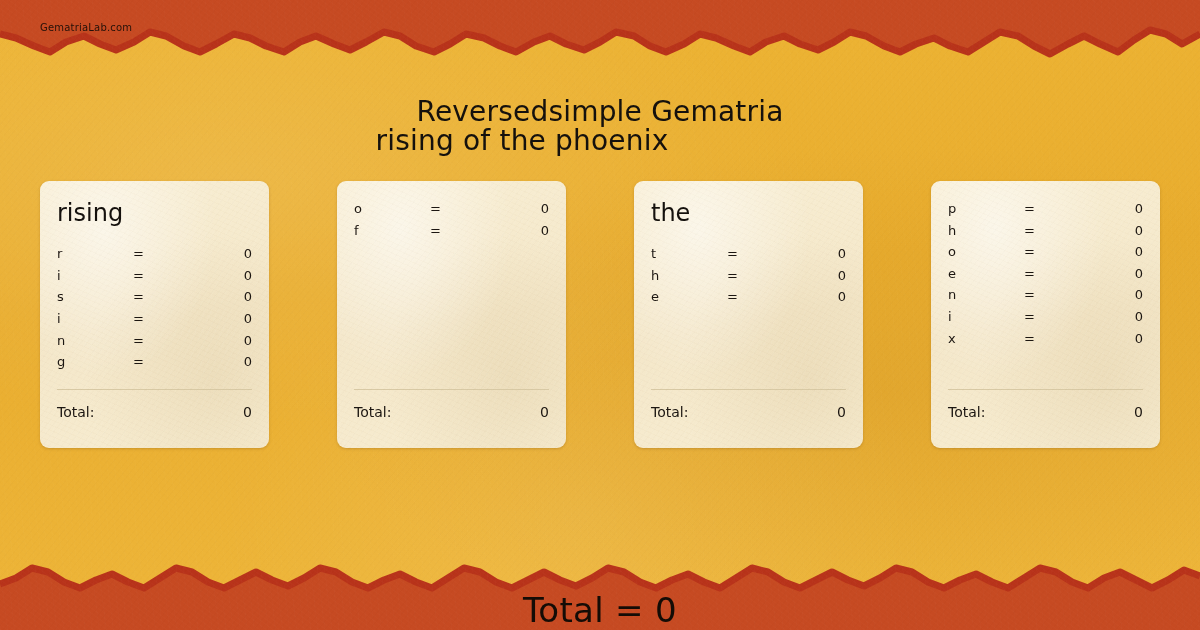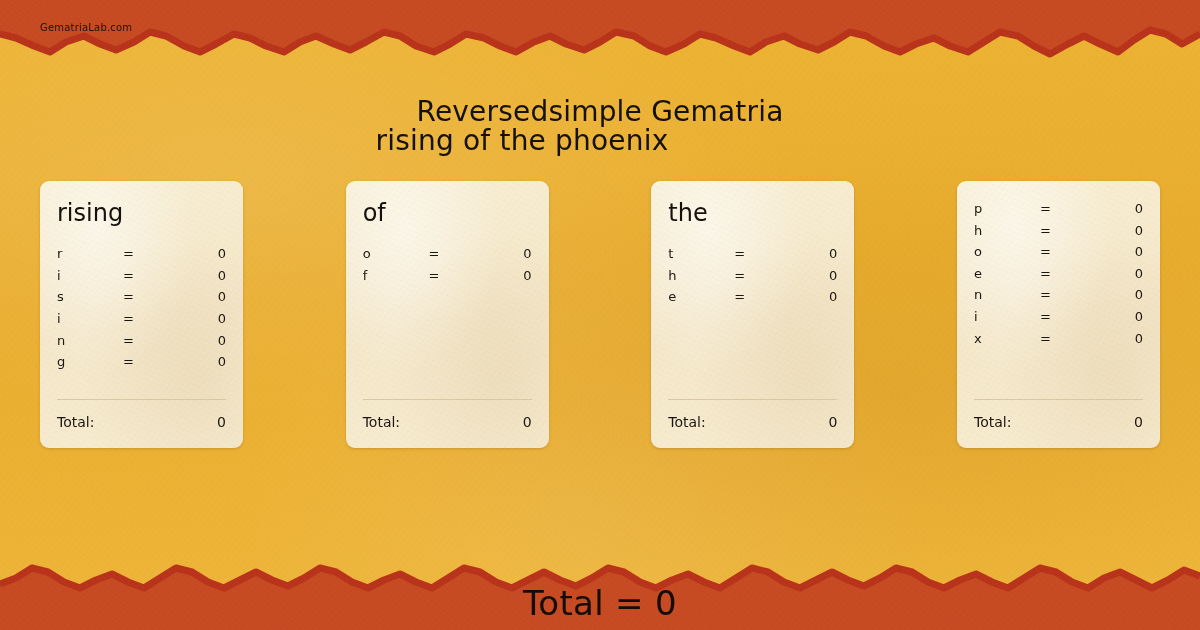--- a/index.html
+++ b/index.html
@@ -114,21 +114,21 @@
     position: absolute;
     top: 181px;
     left: 40px;
     width: 1120px;
     height: 267px;
     display: flex;
     justify-content: space-between;
   }
 
   .card {
-    width: 203px;
+    width: 229px;
     height: 267px;
     border-radius: 9px;
     background:
       radial-gradient(ellipse at 28% 18%, rgba(255,255,255,0.55) 0%, transparent 48%),
       radial-gradient(ellipse at 76% 74%, rgba(198,170,112,0.18) 0%, transparent 52%),
       linear-gradient(170deg, #f8eed3 0%, #f4e7c9 52%, #f7ecd0 100%);
     box-shadow: 0 1px 3px rgba(90,45,10,0.22);
     padding: 20px 17px 0 17px;
     display: flex;
     flex-direction: column;
@@ -183,27 +183,27 @@
   }
 
   .card-total {
     position: relative;
     z-index: 2;
     display: flex;
     justify-content: space-between;
     align-items: baseline;
     font-size: 14px;
     color: #1b1510;
-    padding-bottom: 18px;
+    padding-bottom: 28px;
   }
 
   #grand-total {
     position: absolute;
     left: 0;
-    bottom: 7px;
+    bottom: 0;
     width: 1200px;
     text-align: center;
     font-size: 34px;
     font-weight: 400;
     color: #140c06;
     z-index: 7;
     letter-spacing: 0.3px;
   }
 
   svg.tear { position: absolute; left: 0; z-index: 3; display: block; }
@@ -305,21 +305,20 @@
             </div>
           </div>
           <div class="card-divider"></div>
           <div class="card-total">
             <span>Total:</span>
             <span>0</span>
           </div>
         </div>
         <div class="card">
           <div class="card-grain"></div>
-          <div class="card-word">of</div>
           <div class="letters">
             <div class="letter-row">
               <span class="lr-letter">o</span>
               <span class="lr-eq">=</span>
               <span class="lr-val">0</span>
             </div>
             <div class="letter-row">
               <span class="lr-letter">f</span>
               <span class="lr-eq">=</span>
               <span class="lr-val">0</span>

